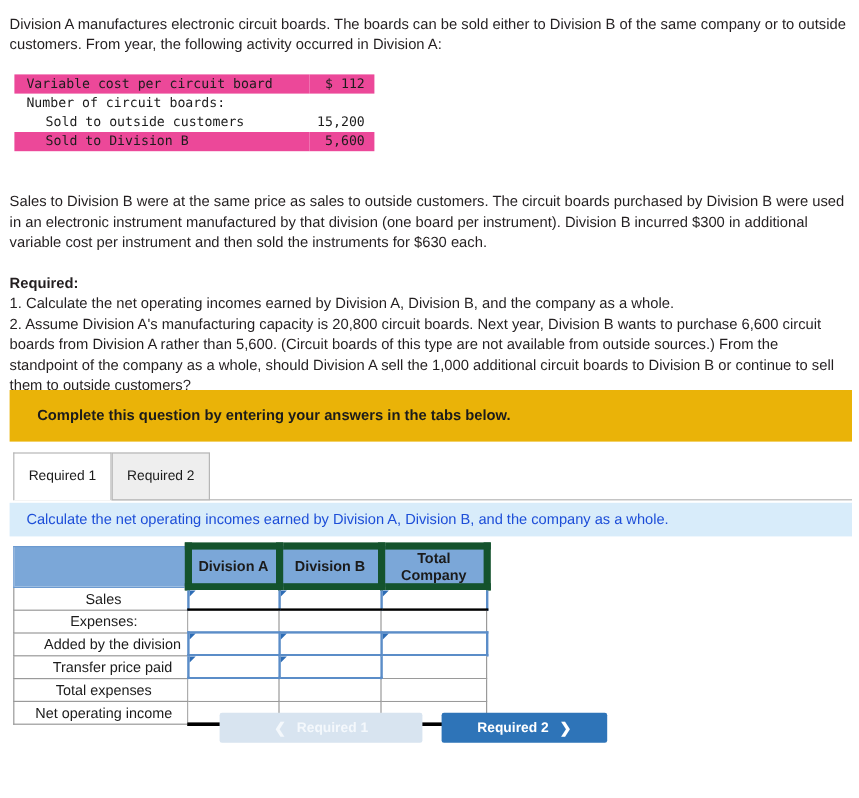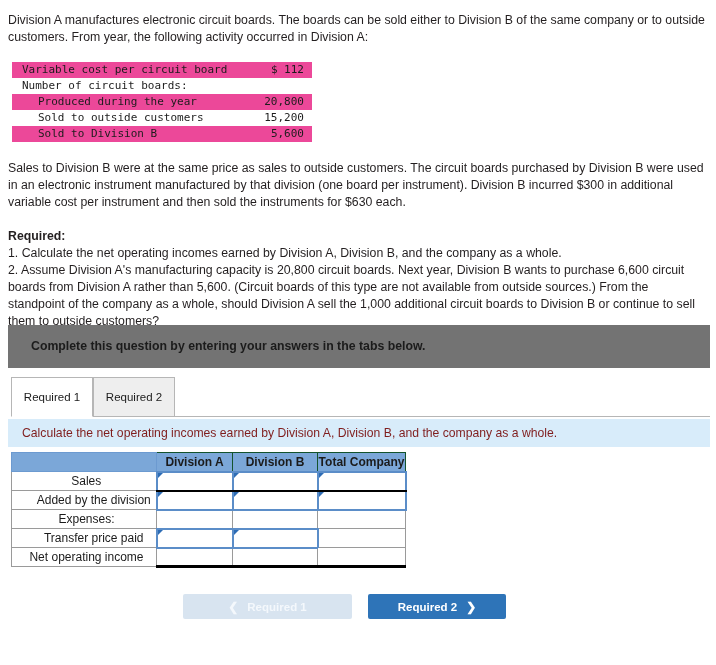--- a/index.html
+++ b/index.html
@@ -56,21 +56,21 @@
   #required-block { top: 228px; }
   #required-block .req-head { font-weight: bold; }
 
   
   #gray-banner {
     position: absolute;
     left: 8px;
     top: 325px;
     width: 702px;
     height: 43px;
-    background: #737373;
+    background: #eab308;
     box-sizing: border-box;
   }
   #gray-banner .gb-text {
     position: absolute;
     left: 23px;
     top: 14px;
     font-weight: bold;
     font-size: 12.3px;
     color: #1b1b1b;
   }
@@ -124,21 +124,21 @@
     width: 702px;
     height: 28px;
     background: #d8ecfa;
     box-sizing: border-box;
   }
   #blue-banner .bb-text {
     position: absolute;
     left: 14px;
     top: 7px;
     font-size: 12.2px;
-    color: #7f1d1d;
+    color: #1d4ed8;
   }
 
   
   #answer-grid {
     position: absolute;
     left: 11px;
     top: 452px;
     border-collapse: collapse;
     font-size: 12px;
     color: #1b1b1b;
@@ -151,21 +151,21 @@
     font-weight: normal;
     text-align: center;
   }
   #answer-grid th.corner {
     width: 145px;
     background: #7ba7d8;
     border: 1px solid #6c9ad0;
   }
   #answer-grid th.colhead {
     background: #7ba7d8;
-    border: 1px solid #14532d;
+    border: 6px solid #14532d;
     text-align: center;
     font-weight: bold;
     font-size: 12px;
     color: #1b1b1b;
   }
   #answer-grid th.c-a { width: 76px; }
   #answer-grid th.c-b { width: 85px; }
   #answer-grid th.c-t { width: 88px; }
 
   #answer-grid td.rowlabel {
@@ -244,24 +244,20 @@
 <table id="exhibit">
   <tbody>
       <tr class="shade">
         <td class="lbl">Variable cost per circuit board</td>
         <td class="val">$ 112</td>
       </tr>
       <tr>
         <td class="lbl">Number of circuit boards:</td>
         <td class="val"></td>
       </tr>
-      <tr class="shade">
-        <td class="lbl ind">Produced during the year</td>
-        <td class="val">20,800</td>
-      </tr>
       <tr>
         <td class="lbl ind">Sold to outside customers</td>
         <td class="val">15,200</td>
       </tr>
       <tr class="shade">
         <td class="lbl ind">Sold to Division B</td>
         <td class="val">5,600</td>
       </tr>
     </tbody>
 </table>
@@ -302,35 +298,41 @@
     </tr>
   </thead>
   <tbody id="answer-grid-body">
       <tr class="rule-under">
         <td class="rowlabel">Sales</td>
         <td class="cell input"></td>
         <td class="cell input"></td>
         <td class="cell input"></td>
       </tr>
       <tr class="">
+        <td class="rowlabel">Expenses:</td>
+        <td class="cell"></td>
+        <td class="cell"></td>
+        <td class="cell"></td>
+      </tr>
+      <tr class="">
         <td class="rowlabel indent">Added by the division</td>
         <td class="cell input"></td>
         <td class="cell input"></td>
         <td class="cell input"></td>
-      </tr>
-      <tr class="">
-        <td class="rowlabel">Expenses:</td>
-        <td class="cell"></td>
-        <td class="cell"></td>
-        <td class="cell"></td>
       </tr>
       <tr class="">
         <td class="rowlabel indent">Transfer price paid</td>
         <td class="cell input"></td>
         <td class="cell input"></td>
+        <td class="cell"></td>
+      </tr>
+      <tr class="">
+        <td class="rowlabel">Total expenses</td>
+        <td class="cell"></td>
+        <td class="cell"></td>
         <td class="cell"></td>
       </tr>
       <tr class="last">
         <td class="rowlabel">Net operating income</td>
         <td class="cell"></td>
         <td class="cell"></td>
         <td class="cell"></td>
       </tr>
     </tbody>
 </table>

